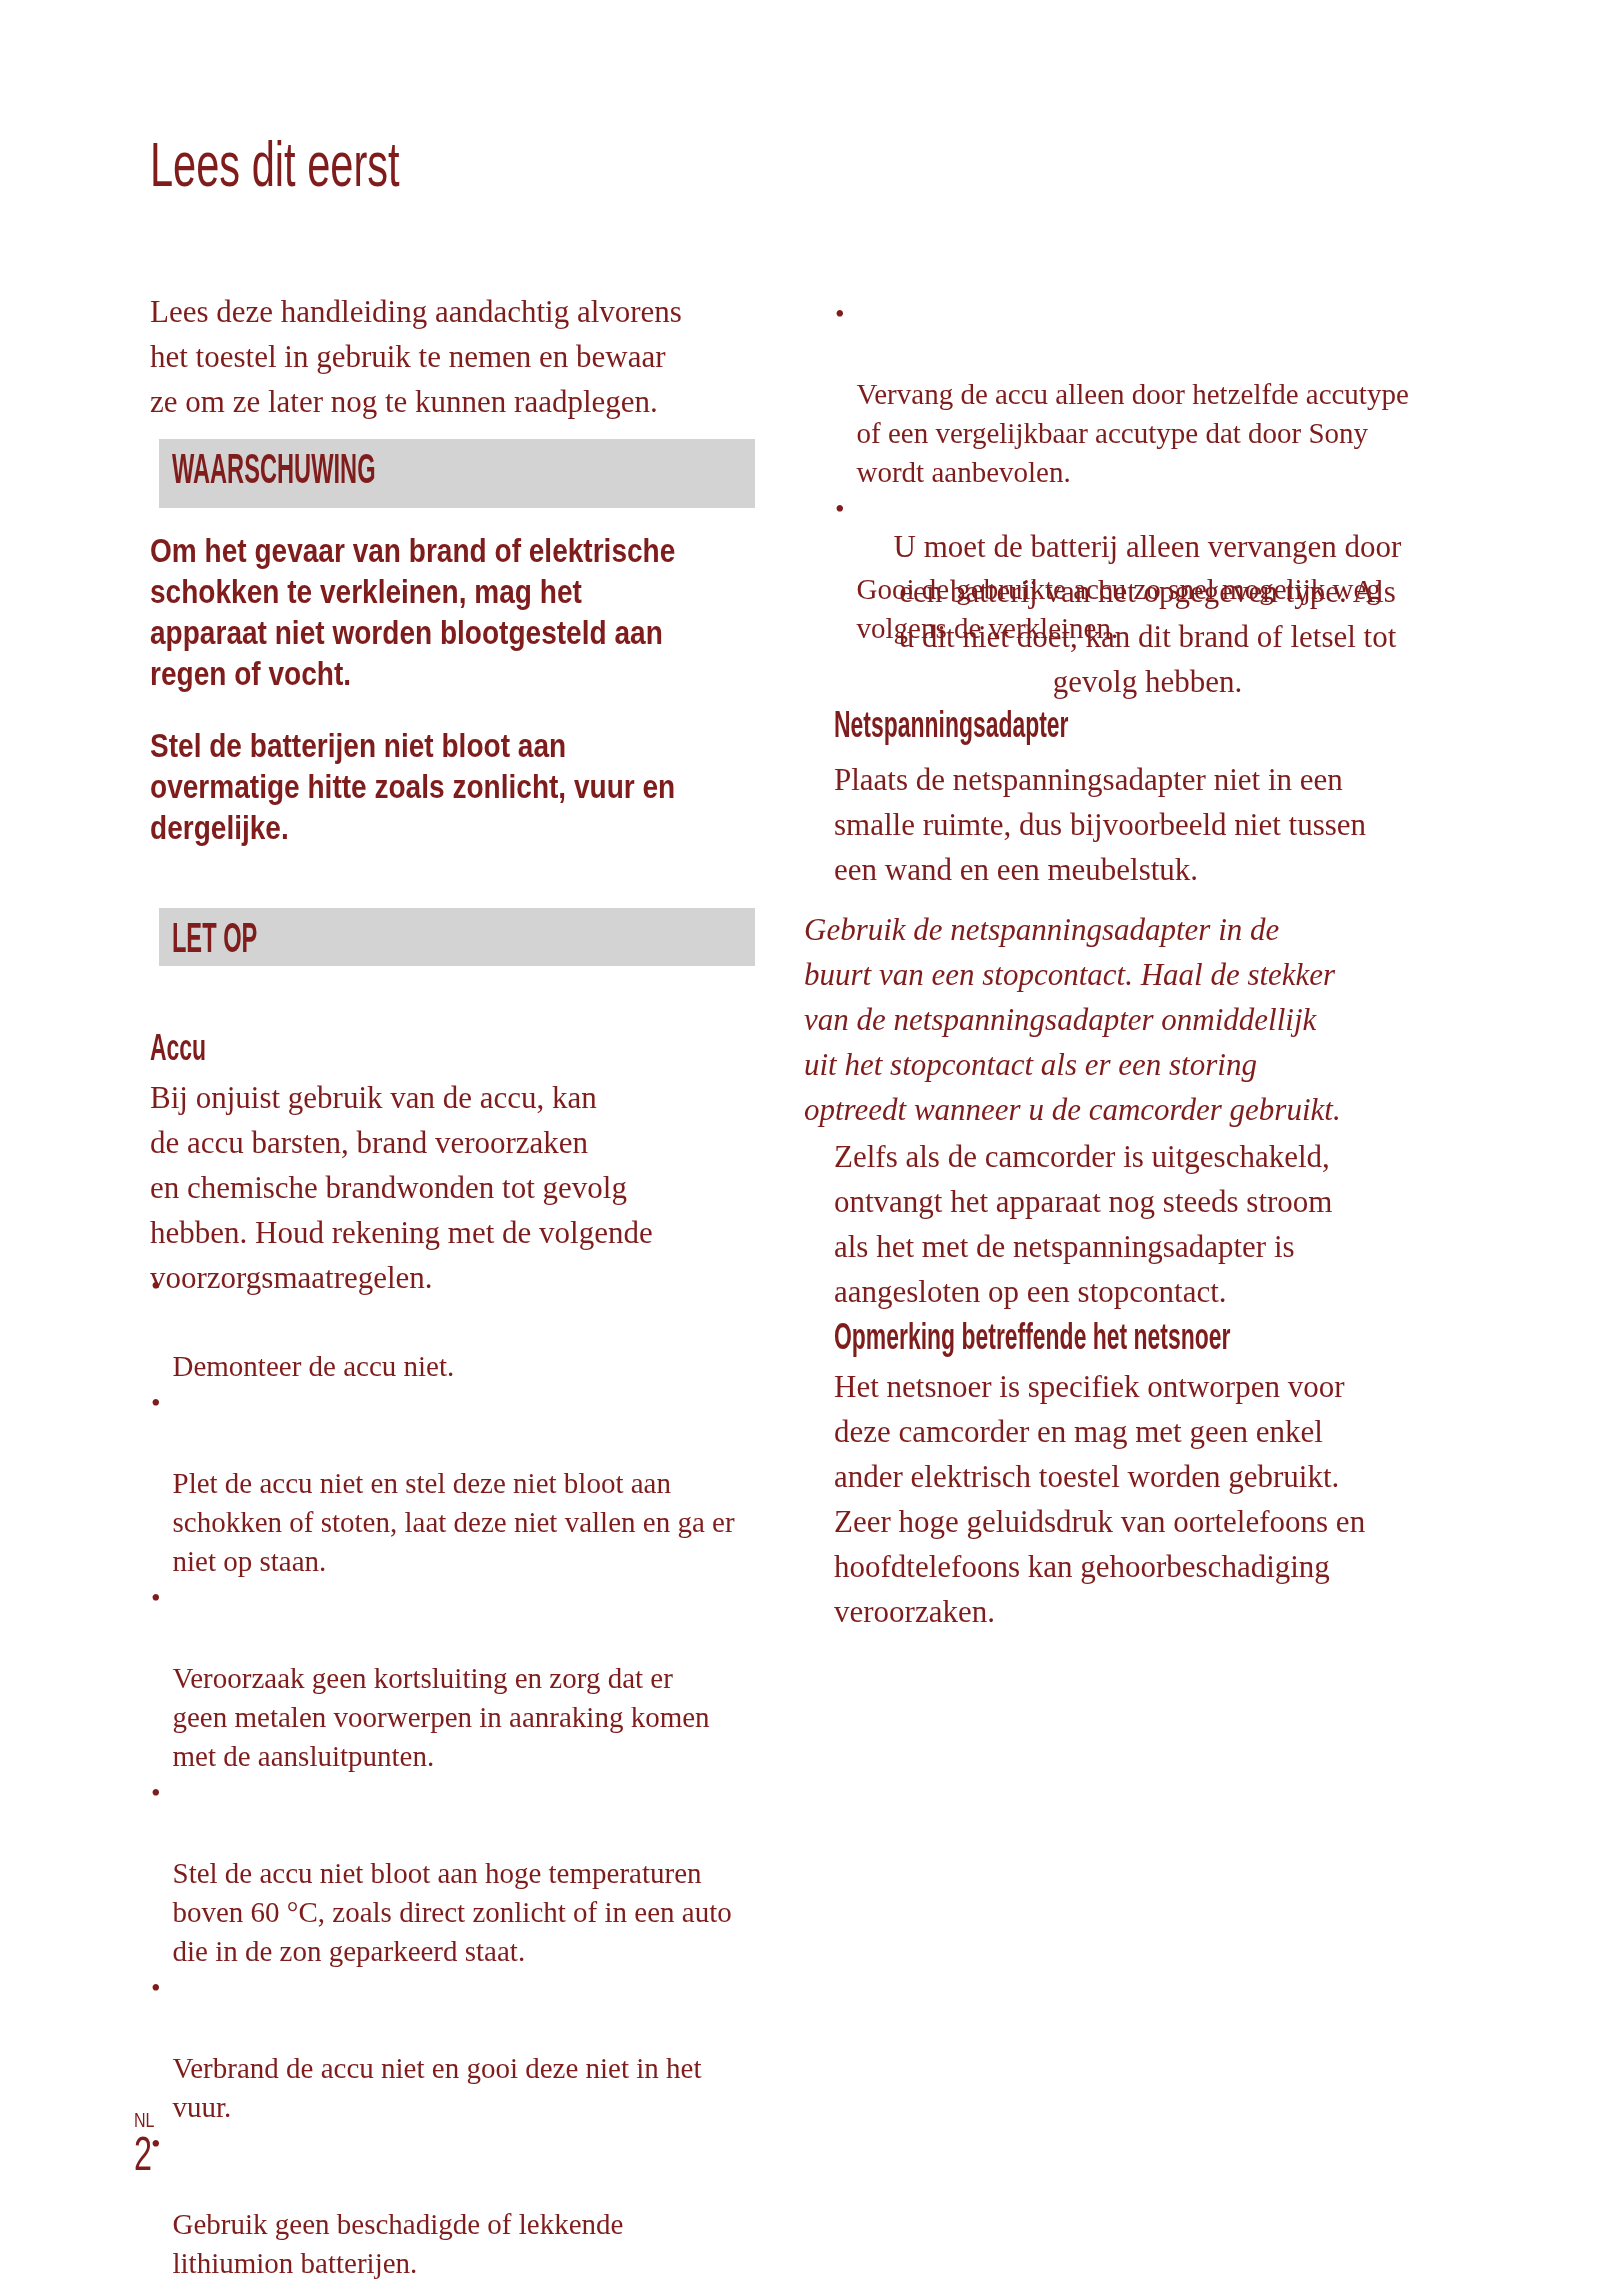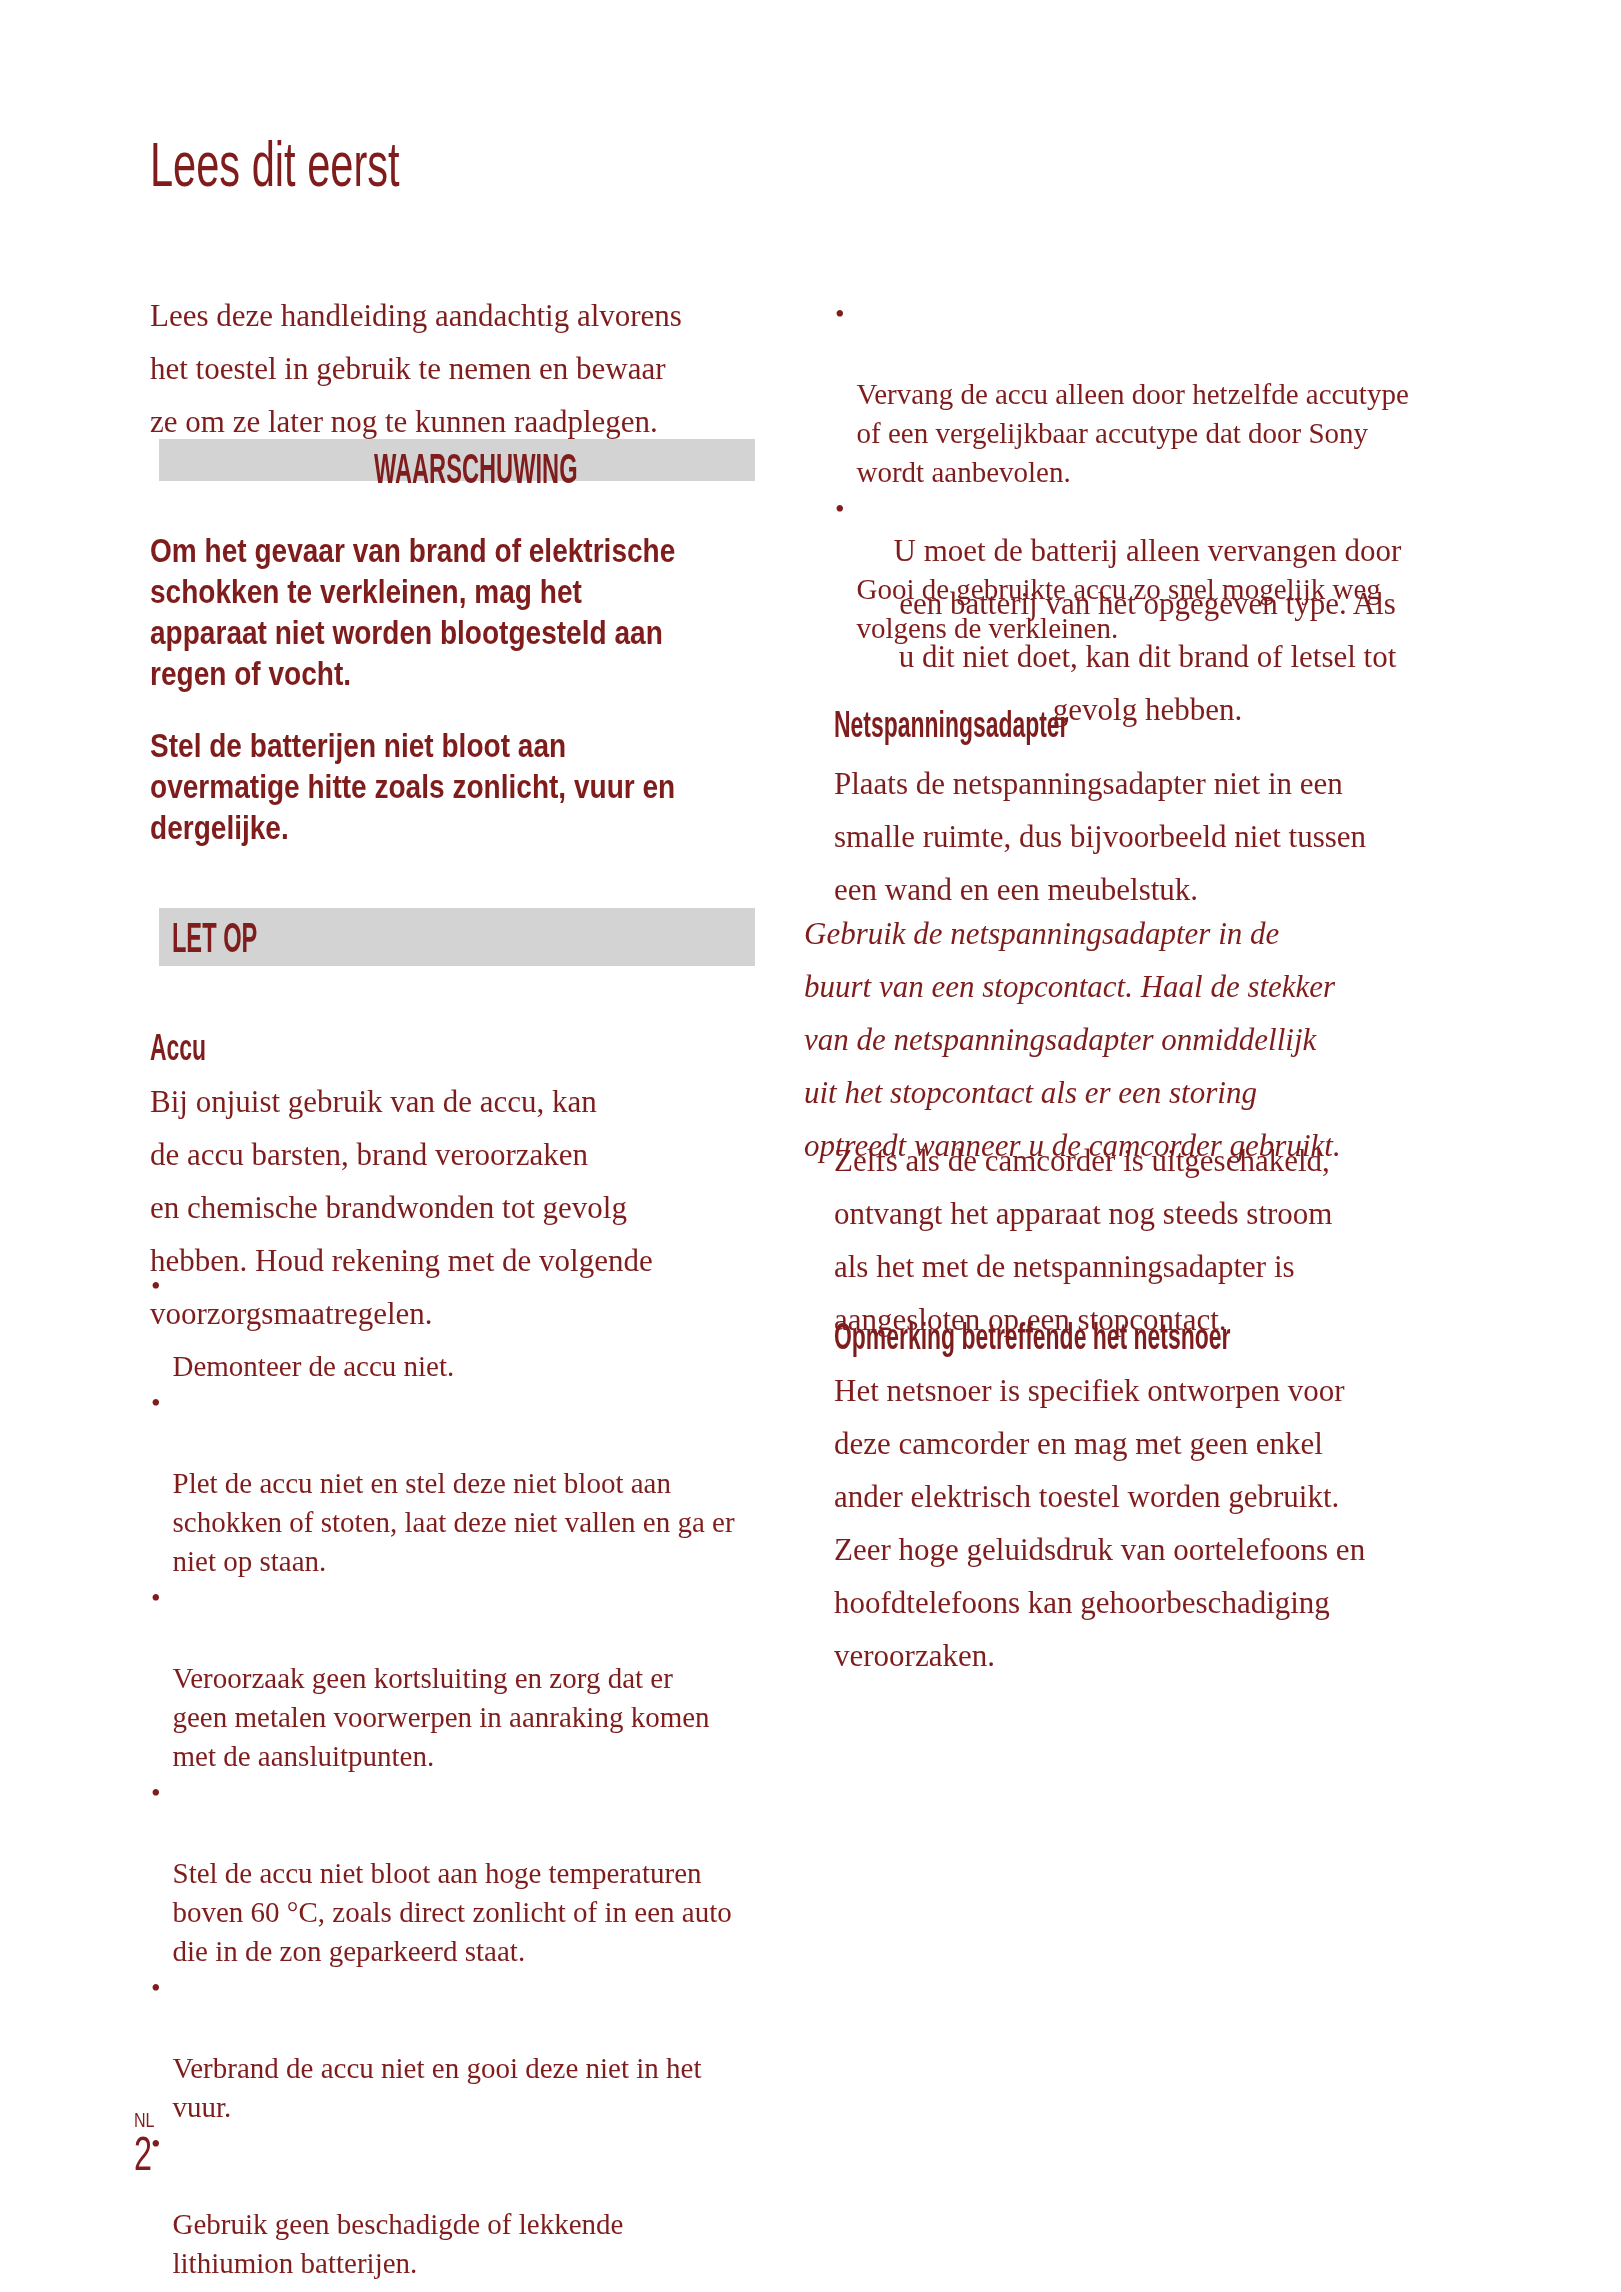--- a/index.html
+++ b/index.html
@@ -17,21 +17,21 @@
   .page-title{
     font-family:"Liberation Sans",sans-serif;
     font-weight:400;
     font-size:63px;line-height:69px;
     transform:scaleX(0.66);transform-origin:0 0;
     white-space:nowrap;
     letter-spacing:0px;
   }
   .serif-para{
     font-family:"Liberation Serif",serif;
-    font-size:31px;line-height:53px;
+    font-size:31px;line-height:45px;
     white-space:pre-line;
   }
   .bold-para{
     font-family:"Liberation Sans",sans-serif;
     font-weight:700;
     font-size:33px;line-height:41px;
     transform:scaleX(0.85);transform-origin:0 0;
     white-space:pre-line;
   }
   .section-bar{
@@ -84,21 +84,21 @@
 <body>
 
 <div class="page">
 
   <div class="abs page-title" style="left:150px;top:130px;">Lees dit eerst</div>
 
   <div class="abs serif-para" style="left:150px;top:289px;width:627px;">Lees deze handleiding aandachtig alvorens
 het toestel in gebruik te nemen en bewaar
 ze om ze later nog te kunnen raadplegen.</div>
 
-  <div class="abs section-bar" style="left:159px;top:439px;height:42px;text-align:right;">
+  <div class="abs section-bar" style="left:159px;top:439px;height:69px;">
     <span class="bar-label" style="line-height:59px;">WAARSCHUWING</span>
   </div>
 
   <div class="abs bold-para" style="left:150px;top:530px;width:686px;">Om het gevaar van brand of elektrische
 schokken te verkleinen, mag het
 apparaat niet worden blootgesteld aan
 regen of vocht.</div>
 
   <div class="abs bold-para" style="left:150px;top:725px;width:686px;">Stel de batterijen niet bloot aan
 overmatige hitte zoals zonlicht, vuur en

